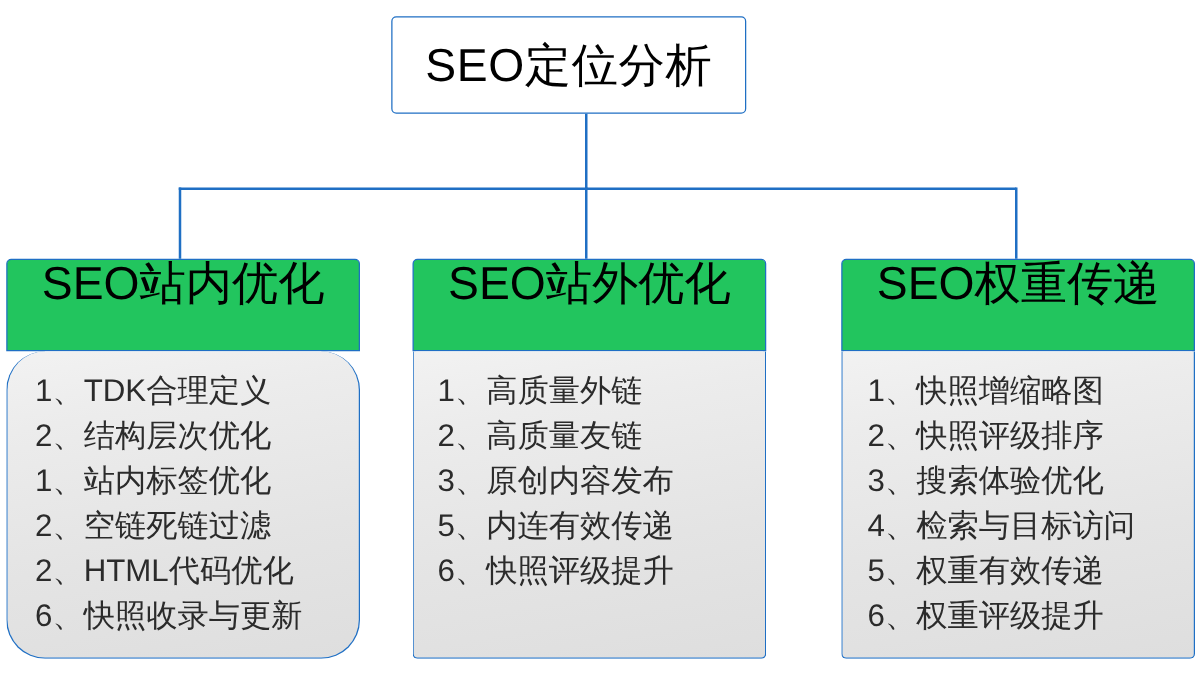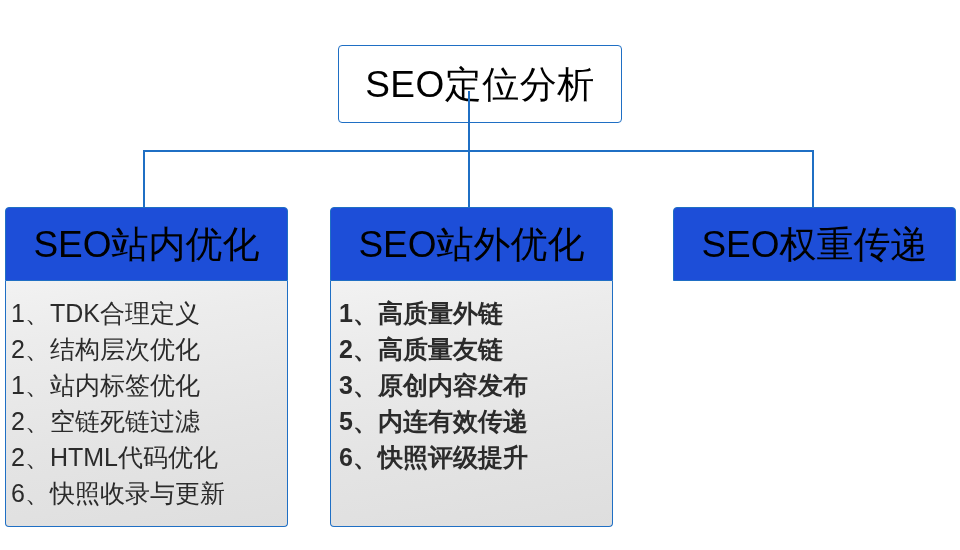--- a/index.html
+++ b/index.html
@@ -15,32 +15,31 @@
   }
   .canvas {
     position: relative;
     width: 960px;
     height: 550px;
   }
 
   
   .root-box {
     position: absolute;
-    left: 338px;
+    left: 313px;
     top: 13px;
     width: 284px;
     height: 78px;
     box-sizing: border-box;
     border: 1.6px solid #1F6FC4;
     border-radius: 4px;
     background: #ffffff;
     display: flex;
     align-items: center;
     justify-content: center;
-    margin-top: 32px;
   }
   .root-label {
     font-size: 37px;
     color: #000000;
     letter-spacing: 0.5px;
     line-height: 1;
     white-space: nowrap;
   }
 
   
@@ -74,23 +73,22 @@
   .col-1 { left: 5px; }
   .col-2 { left: 330px; }
   .col-3 { left: 673px; border-radius: 19px; }
 
   .col-header {
     box-sizing: border-box;
     width: 100%;
     height: 74px;
     border: 1.6px solid #1F6FC4;
     border-radius: 4px 4px 0 0;
-    background: #1d4ed8;
+    background: #22c55e;
     display: flex;
-    align-items: center;
     justify-content: center;
   }
   .col-header-label {
     font-size: 37px;
     color: #000000;
     line-height: 1;
     white-space: nowrap;
   }
 
   .col-body {
@@ -99,22 +97,22 @@
     height: 246px;
     border: 1.6px solid #1F6FC4;
     border-top: none;
     border-radius: 0 0 4px 4px;
     background: linear-gradient(170deg, #f2f2f2 0%, #ececec 22%, #e4e4e4 62%, #dedede 100%);
     padding: 14px 0 0 0;
     display: flex;
     flex-direction: column;
     align-items: flex-start;
   }
-  .col-1 .col-body { padding-left: 5px; }
-  .col-2 .col-body { padding-left: 8px; font-weight: bold; }
+  .col-1 .col-body { padding-left: 22px; border-radius: 31px; }
+  .col-2 .col-body { padding-left: 19px; }
   .col-3 .col-body { padding-left: 20px; }
 
   .list-item {
     font-size: 25px;
     color: #2b2b2b;
     line-height: 36px;
     white-space: nowrap;
   }
 </style>
 </head>
@@ -156,15 +154,23 @@
       <div class="list-item">3、原创内容发布</div>
       <div class="list-item">5、内连有效传递</div>
       <div class="list-item">6、快照评级提升</div>
     </div>
   </div>
 
   <div class="column col-3">
     <div class="col-header">
       <span class="col-header-label">SEO权重传递</span>
     </div>
+    <div class="col-body">
+      <div class="list-item">1、快照增缩略图</div>
+      <div class="list-item">2、快照评级排序</div>
+      <div class="list-item">3、搜索体验优化</div>
+      <div class="list-item">4、检索与目标访问</div>
+      <div class="list-item">5、权重有效传递</div>
+      <div class="list-item">6、权重评级提升</div>
+    </div>
   </div>
 
 </div>
 
 </body></html>

